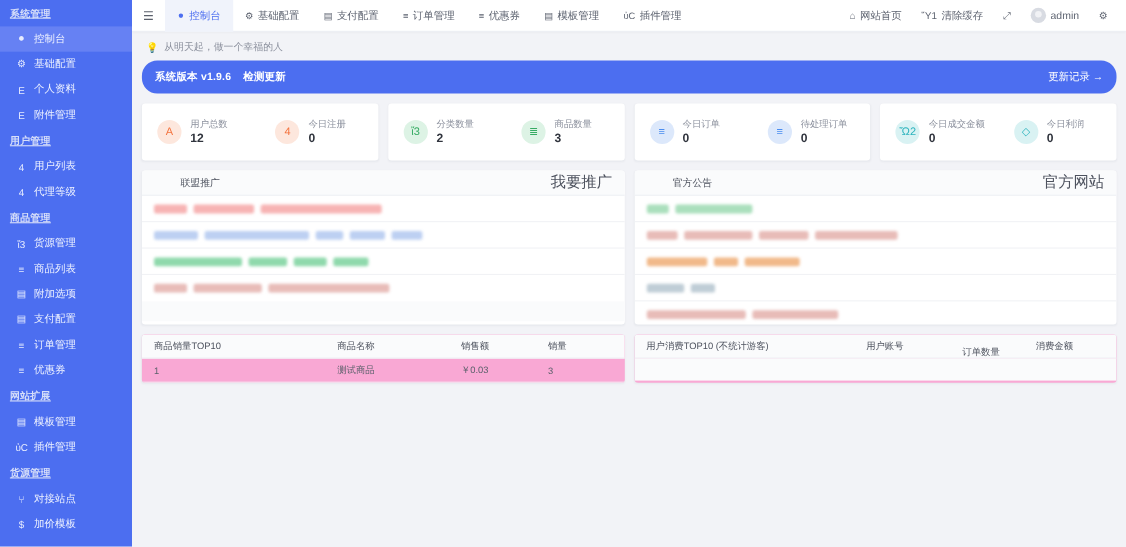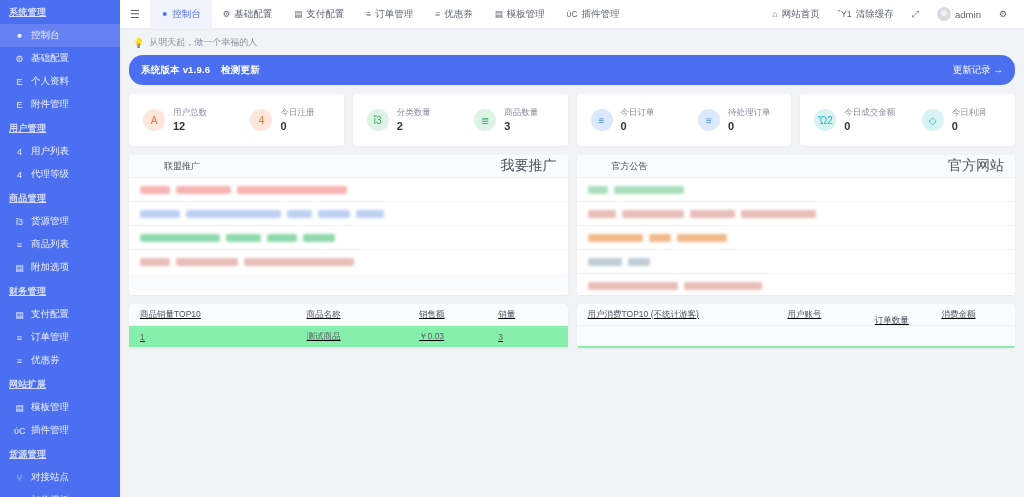--- a/index.html
+++ b/index.html
@@ -148,22 +148,22 @@
   .bb-green2{ background: #aadfbc; }
   .bb-orange{ background: #f1b98a; }
   .bb-gray  { background: #bfcdd6; }
   .panel.p-left { height: 140px; }
   .panel.p-right { height: 140px; }
   .panel-filler { height: 18px; background: #fafbfc; }
 
   
   .tables { display: flex; gap: 9px; }
   .tbl {
-    flex: 1 1 0; background: #86efac; border-radius: 3px;
-    box-shadow: 0 1px 2px rgba(20,30,60,.05); overflow: hidden; text-decoration: underline;
+    flex: 1 1 0; background: #f9a8d4; border-radius: 3px;
+    box-shadow: 0 1px 2px rgba(20,30,60,.05); overflow: hidden;
   }
   .tbl-head {
     display: flex; height: 22px; align-items: center;
     background: #fafbfc; border-bottom: 1px solid #eef0f4;
     padding: 0 11px; font-size: 8.5px; color: #4d525e;
   }
   .tbl-row {
     display: flex; height: 22px; align-items: center;
     padding: 0 11px; font-size: 8.5px; color: #5b606b;
     border-bottom: 1px solid #f4f5f8;
@@ -216,21 +216,20 @@
         <span class="lbl">货源管理</span>
       </div>
       <div class="side-item">
         <span class="ico">≡</span>
         <span class="lbl">商品列表</span>
       </div>
       <div class="side-item">
         <span class="ico">▤</span>
         <span class="lbl">附加选项</span>
       </div>
-      <div class="side-group">财务管理</div>
       <div class="side-item">
         <span class="ico">▤</span>
         <span class="lbl">支付配置</span>
       </div>
       <div class="side-item">
         <span class="ico">≡</span>
         <span class="lbl">订单管理</span>
       </div>
       <div class="side-item">
         <span class="ico">≡</span>

